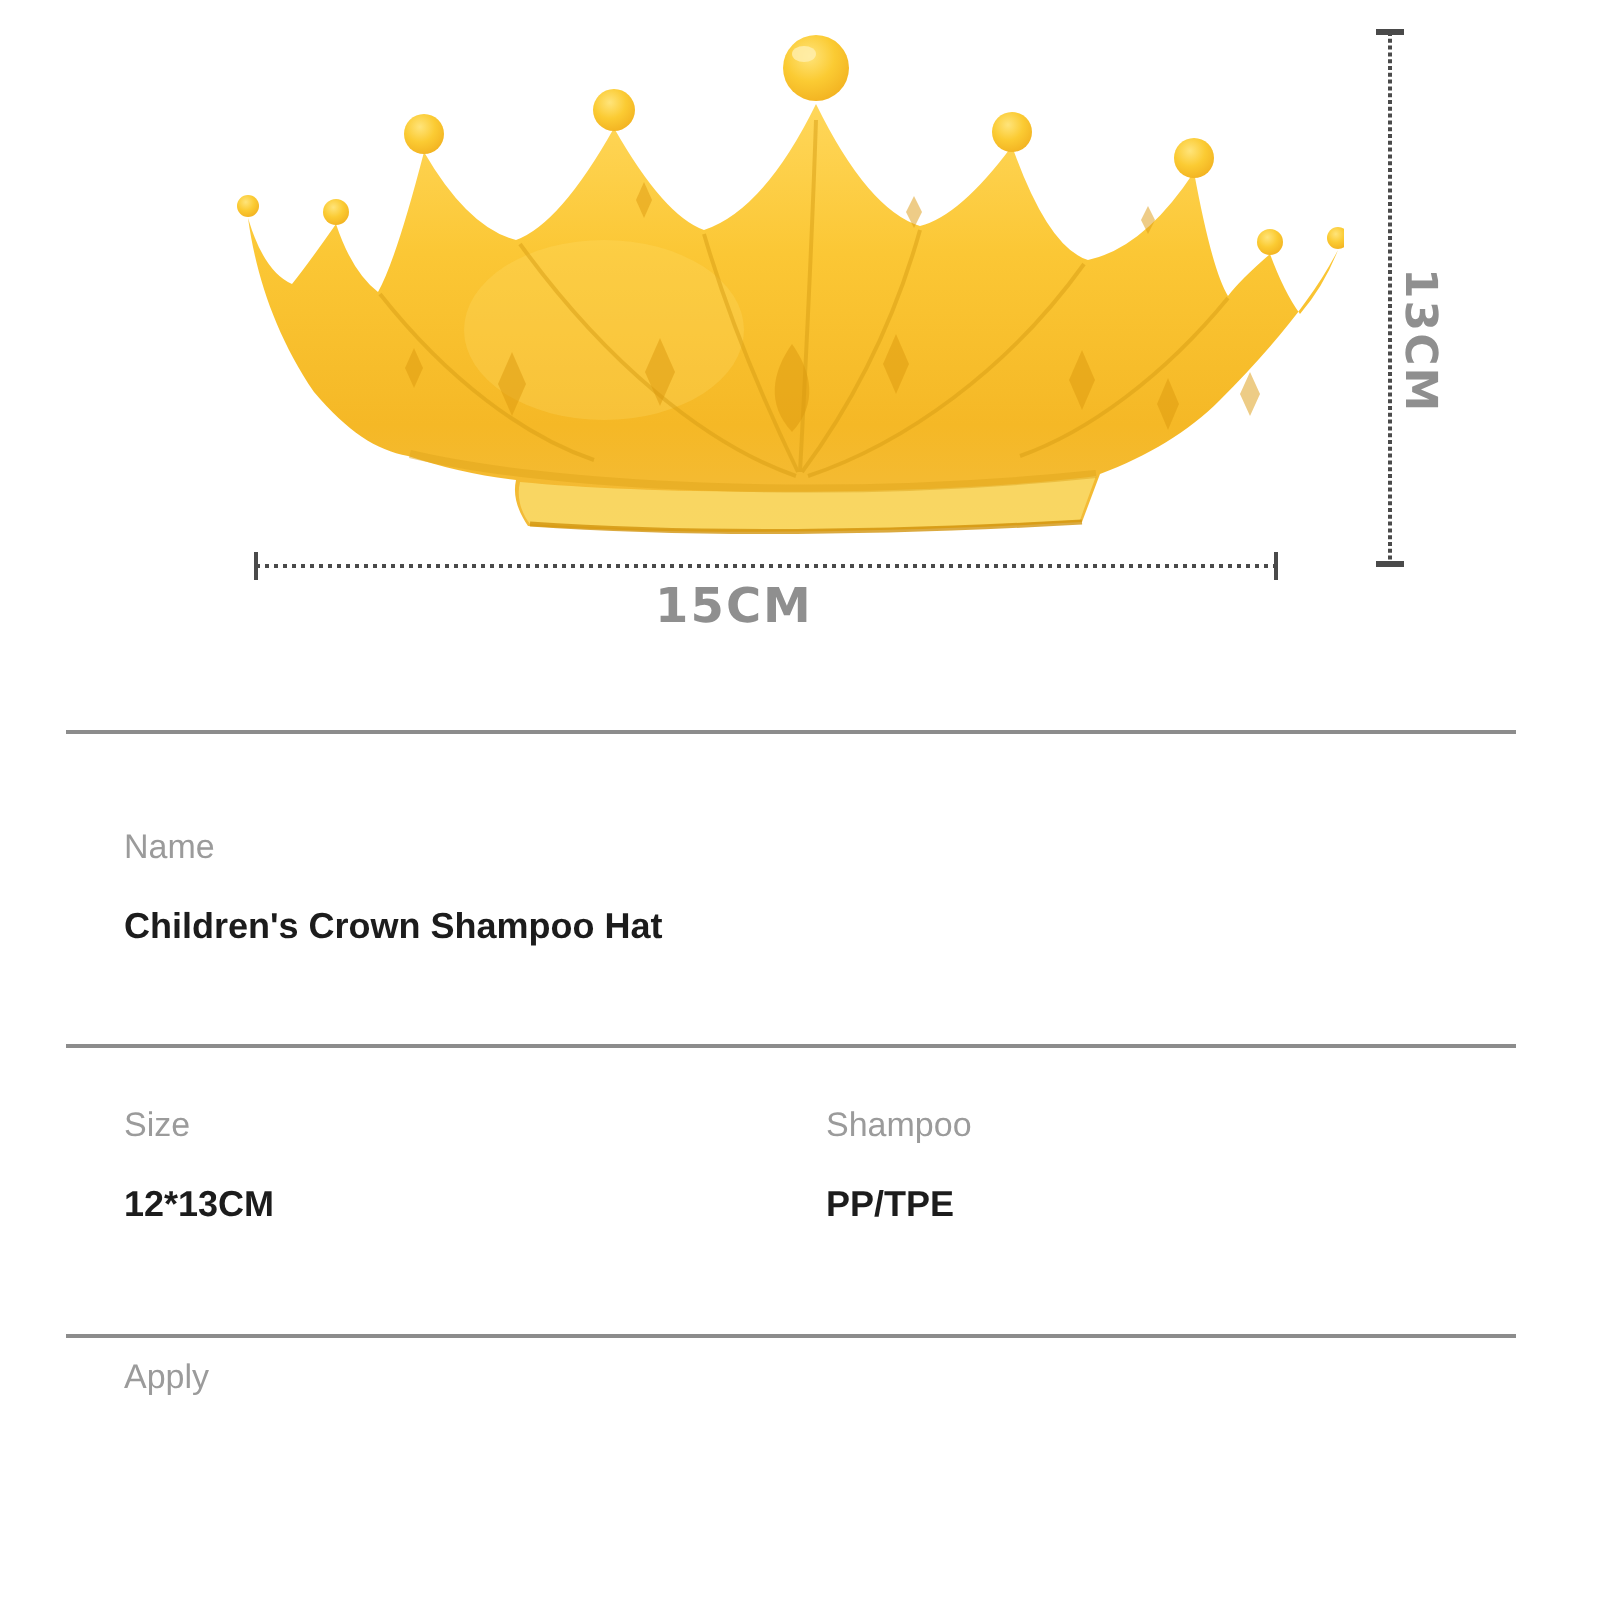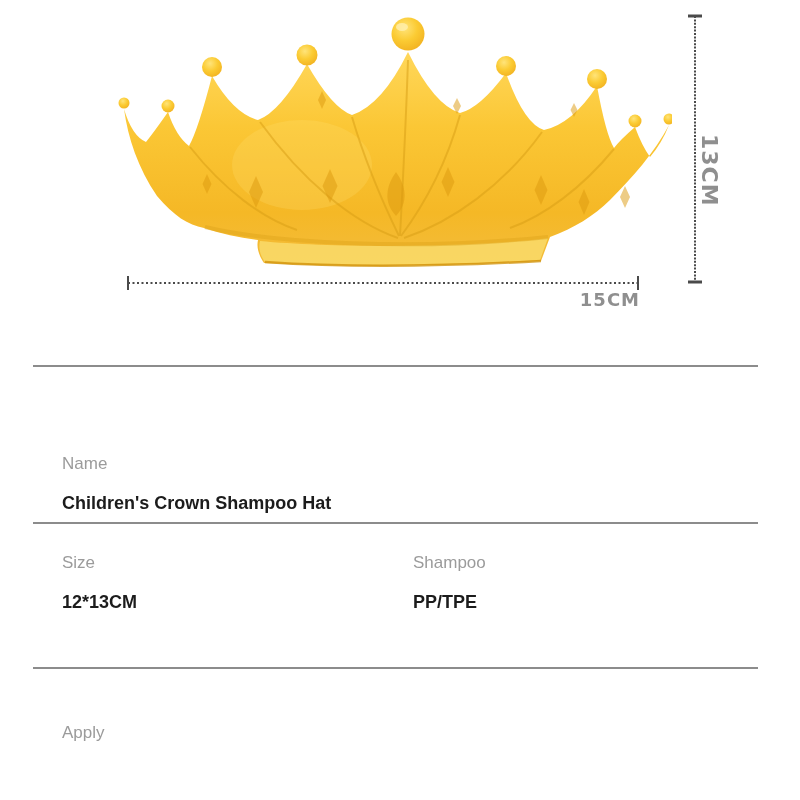--- a/index.html
+++ b/index.html
@@ -8,40 +8,40 @@
     font-family:"Liberation Sans",sans-serif;overflow:hidden;
   }
   
   #figure{position:absolute;left:0;top:0;width:800px;height:345px;}
   #crown-svg{position:absolute;left:112px;top:0;width:560px;height:300px;}
   #dims-svg{position:absolute;left:0;top:0;width:800px;height:340px;pointer-events:none;}
   .dim-label{
     position:absolute;color:#8f8f8f;font-weight:bold;
     font-family:"DejaVu Sans","Liberation Sans",sans-serif;letter-spacing:1px;
   }
-  #width-label{left:128px;top:289px;width:512px;text-align:right;font-size:18px;}
+  #width-label{left:111px;top:289px;width:512px;text-align:center;font-size:24px;}
   #height-label{
     left:673px;top:157px;width:72px;height:26px;text-align:center;font-size:22px;
     transform:rotate(90deg);transform-origin:center center;line-height:26px;
   }
   
   .divider{position:absolute;left:33px;width:725px;height:2px;background:#8c8c8c;}
   #divider-1{top:365px;}
   #divider-2{top:522px;}
   #divider-3{top:667px;}
   .cell{position:absolute;white-space:nowrap;}
   .cell .label{font-size:17px;line-height:20px;color:#9b9b9b;}
   .cell .value{
     margin-top:16px;font-size:18px;line-height:27px;font-weight:bold;color:#1c1c1c;
   }
-  .cell-r1l{left:62px;top:414px;margin-top:40px;}
+  .cell-r1l{left:62px;top:414px;}
   .cell-r1r{left:415px;top:414px;}
   .cell-r2l{left:62px;top:553px;}
   .cell-r2r{left:413px;top:553px;}
-  .cell-r3l{left:62px;top:723px;}
+  .cell-r3l{left:62px;top:679px;}
   .swatches{position:absolute;left:85px;top:0px;display:flex;gap:10px;}
   .swatch{width:18px;height:18px;border-radius:50%;}
 </style>
 </head>
 <body>
 
 <div id="page">
 
   <div id="figure">
 

